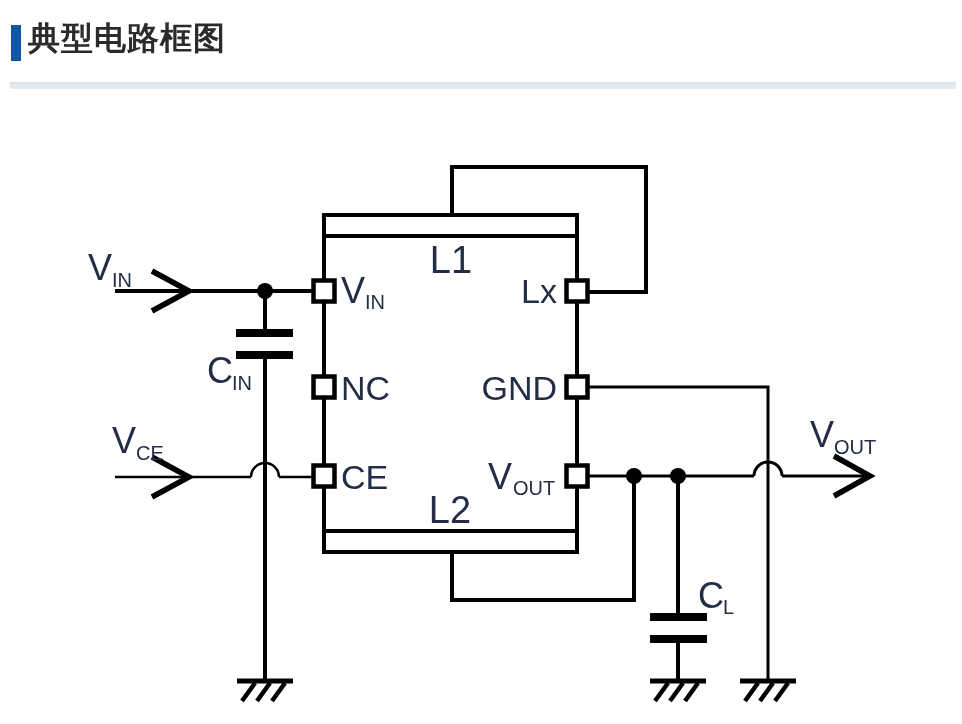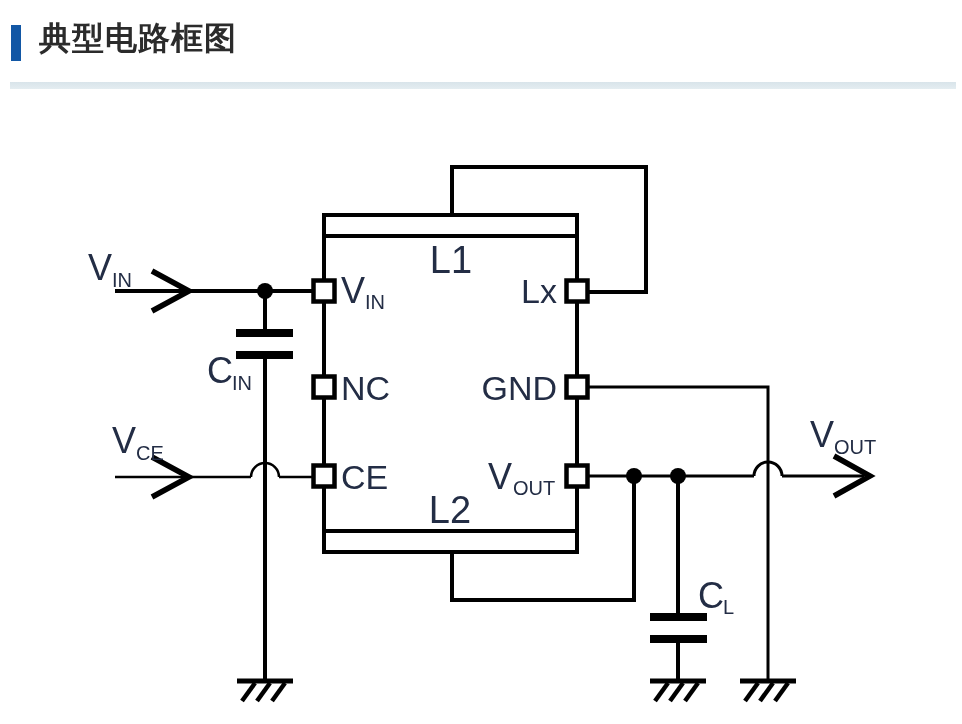--- a/index.html
+++ b/index.html
@@ -5,21 +5,21 @@
   html,body{margin:0;padding:0;background:#ffffff;}
   body{
     width:962px;height:724px;position:relative;overflow:hidden;
     font-family:"Liberation Sans", sans-serif;
   }
   .accent-bar{
     position:absolute;left:11px;top:25px;width:10px;height:36px;
     background:#1257a5;
   }
   .page-title{
-    position:absolute;left:39px;top:17px;
+    position:absolute;left:28px;top:17px;
     font-size:32px;font-weight:bold;color:#2b2b2b;letter-spacing:1px;
     white-space:nowrap;
   }
   .divider{
     position:absolute;left:10px;top:82px;width:946px;height:7px;
     background:linear-gradient(#d9e4ea,#e4edf1);
   }
   svg{position:absolute;left:0;top:0;}
   .wire{stroke:#000;fill:none;}
   .w4{stroke-width:4px;}

